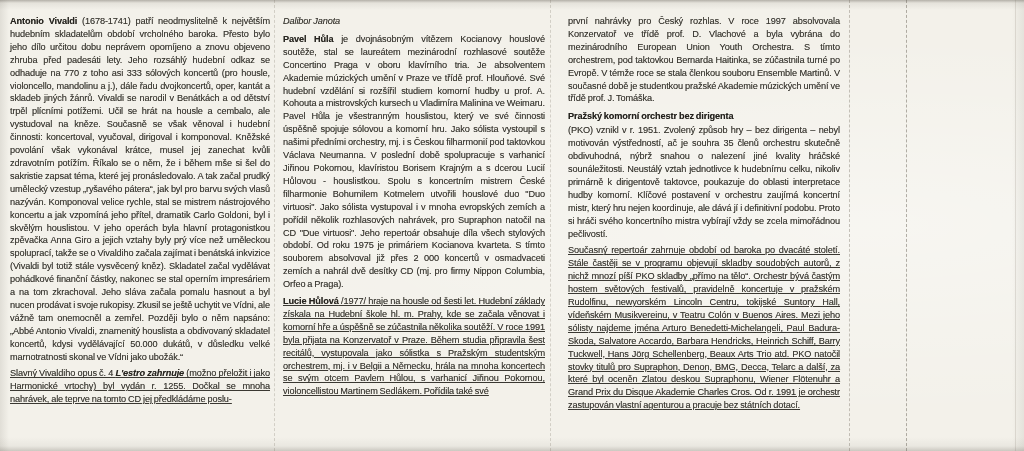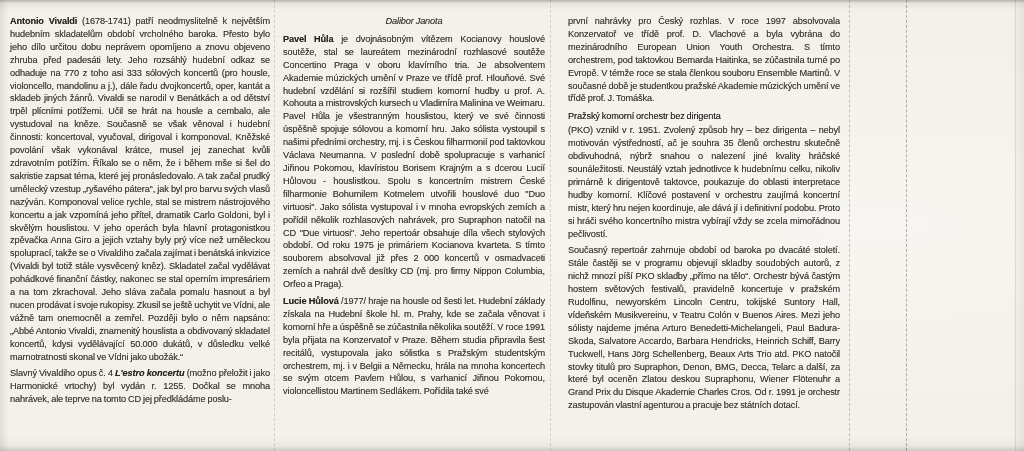--- a/index.html
+++ b/index.html
@@ -19,47 +19,47 @@
   }
   .col{
     position:absolute;top:15px;
     font-size:9.2px;line-height:12.9px;
     letter-spacing:-.12px;word-spacing:-.5px;
     text-align:justify;
     hyphens:auto;-webkit-hyphens:auto;
     text-shadow:0 0 .5px rgba(58,56,50,.55);
   }
   .col p{margin:0 0 4px;}
-  .col p:last-child{margin-bottom:0;}
+  .col p:last-child{margin-bottom:0;text-decoration:underline;}
   .c1{left:10px;width:260px;}
   .c2{left:283px;width:262px;}
   .c3{left:568px;width:272px;}
   b.lead{font-weight:700;color:#26241f;}
   .emph{font-weight:700;font-style:italic;color:#26241f;}
-  .sig{text-align:center;font-style:italic;margin:0 0 5px !important;}
-  .heading{font-weight:400;color:#23211d;margin:5px 0 1px !important;text-align:left;}
+  .sig{text-align:left;font-style:italic;margin:0 0 5px !important;}
+  .heading{font-weight:700;color:#23211d;margin:5px 0 1px !important;text-align:left;}
   .crease{position:absolute;top:0;bottom:0;width:0;}
   .crease.soft{border-left:1px dashed rgba(125,118,105,.28);}
   .crease.perf1{border-left:1px dashed rgba(120,113,100,.40);}
   .crease.perf2{border-left:1px dashed rgba(105,99,88,.50);}
   .crease.edge{border-left:1px solid rgba(120,113,100,.18);}
   .fold1{left:274px;}
   .fold2{left:550px;}
   .fold3{left:849px;}
   .fold4{left:906px;}
   .fold5{left:1015px;}
 </style>
 </head>
 <body>
 
 <div class="scan">
 
   <div class="col c1">
     <p><b class="lead">Antonio Vivaldi</b><span> (1678-1741) patří neodmyslitelně k největším hudebním skladatelům období vrcholného baroka. Přesto bylo jeho dílo určitou dobu neprávem opomíjeno a znovu objeveno zhruba před padesáti lety. Jeho rozsáhlý hudební odkaz se odhaduje na 770 z toho asi 333 sólových koncertů (pro housle, violoncello, mandolinu a j.), dále řadu dvojkoncertů, oper, kantát a skladeb jiných žánrů. Vivaldi se narodil v Benátkách a od dětství trpěl plícními potížemi. Učil se hrát na housle a cembalo, ale vystudoval na kněze. Současně se však věnoval i hudební činnosti: koncertoval, vyučoval, dirigoval i komponoval. Kněžské povolání však vykonával krátce, musel jej zanechat kvůli zdravotním potížím. Říkalo se o něm, že i během mše si šel do sakristie zapsat téma, které jej pronásledovalo. A tak začal prudký umělecký vzestup „ryšavého pátera“, jak byl pro barvu svých vlasů nazýván. Komponoval velice rychle, stal se mistrem nástrojového koncertu a jak vzpomíná jeho přítel, dramatik Carlo Goldoni, byl i skvělým houslistou. V jeho operách byla hlavní protagonistkou zpěvačka Anna Giro a jejich vztahy byly prý více než uměleckou spoluprací, takže se o Vivaldiho začala zajímat i benátská inkvizice (Vivaldi byl totiž stále vysvěcený kněz). Skladatel začal vydělávat pohádkové finanční částky, nakonec se stal operním impresáriem a na tom zkrachoval. Jeho sláva začala pomalu hasnout a byl nucen prodávat i svoje rukopisy. Zkusil se ještě uchytit ve Vídni, ale vážně tam onemocněl a zemřel. Později bylo o něm napsáno: „Abbé Antonio Vivaldi, znamenitý houslista a obdivovaný skladatel koncertů, kdysi vydělávající 50.000 dukátů, v důsledku velké marnotratnosti skonal ve Vídni jako ubožák.“</span></p>
-    <p><span>Slavný Vivaldiho opus č. 4 </span><span class="emph">L'estro koncertu</span><span> (možno přeložit i jako Harmonické vrtochy) byl vydán r. 1255. Dočkal se mnoha nahrávek, ale teprve na tomto CD jej předkládáme poslu-</span></p>
+    <p><span>Slavný Vivaldiho opus č. 4 </span><span class="emph">L'estro zahrnuje</span><span> (možno přeložit i jako Harmonické vrtochy) byl vydán r. 1255. Dočkal se mnoha nahrávek, ale teprve na tomto CD jej předkládáme poslu-</span></p>
   </div>
 
   <div class="col c2">
     <p class="sig"><span>Dalibor Janota</span></p>
     <p><b class="lead">Pavel Hůla</b><span> je dvojnásobným vítězem Kocianovy houslové soutěže, stal se laureátem mezinárodní rozhlasové soutěže Concertino Praga v oboru klavírního tria. Je absolventem Akademie múzických umění v Praze ve třídě prof. Hlouňové. Své hudební vzdělání si rozšířil studiem komorní hudby u prof. A. Kohouta a mistrovských kursech u Vladimíra Malinina ve Weimaru. Pavel Hůla je všestranným houslistou, který ve své činnosti úspěšně spojuje sólovou a komorní hru. Jako sólista vystoupil s našimi předními orchestry, mj. i s Českou filharmonií pod taktovkou Václava Neumanna. V poslední době spolupracuje s varhanicí Jiřinou Pokornou, klavíristou Borisem Krajným a s dcerou Lucií Hůlovou - houslistkou. Spolu s koncertním mistrem České filharmonie Bohumilem Kotmelem utvořili houslové duo "Duo virtuosi". Jako sólista vystupoval i v mnoha evropských zemích a pořídil několik rozhlasových nahrávek, pro Supraphon natočil na CD "Due virtuosi". Jeho repertoár obsahuje díla všech stylových období. Od roku 1975 je primáriem Kocianova kvarteta. S tímto souborem absolvoval již přes 2 000 koncertů v osmadvaceti zemích a nahrál dvě desítky CD (mj. pro firmy Nippon Columbia, Orfeo a Praga).</span></p>
     <p><b class="lead">Lucie Hůlová</b><span> /1977/ hraje na housle od šesti let. Hudební základy získala na Hudební škole hl. m. Prahy, kde se začala věnovat i komorní hře a úspěšně se zúčastnila několika soutěží. V roce 1991 byla přijata na Konzervatoř v Praze. Během studia připravila šest recitálů, vystupovala jako sólistka s Pražským studentským orchestrem, mj. i v Belgii a Německu, hrála na mnoha koncertech se svým otcem Pavlem Hůlou, s varhanicí Jiřinou Pokornou, violoncellistou Martinem Sedlákem. Pořídila také své</span></p>
   </div>
 
   <div class="col c3">
     <p><span>první nahrávky pro Český rozhlas. V roce 1997 absolvovala Konzervatoř ve třídě prof. D. Vlachové a byla vybrána do mezinárodního European Union Youth Orchestra. S tímto orchestrem, pod taktovkou Bernarda Haitinka, se zúčastnila turné po Evropě. V témže roce se stala členkou souboru Ensemble Martinů. V současné době je studentkou pražské Akademie múzických umění ve třídě prof. J. Tomáška.</span></p>

